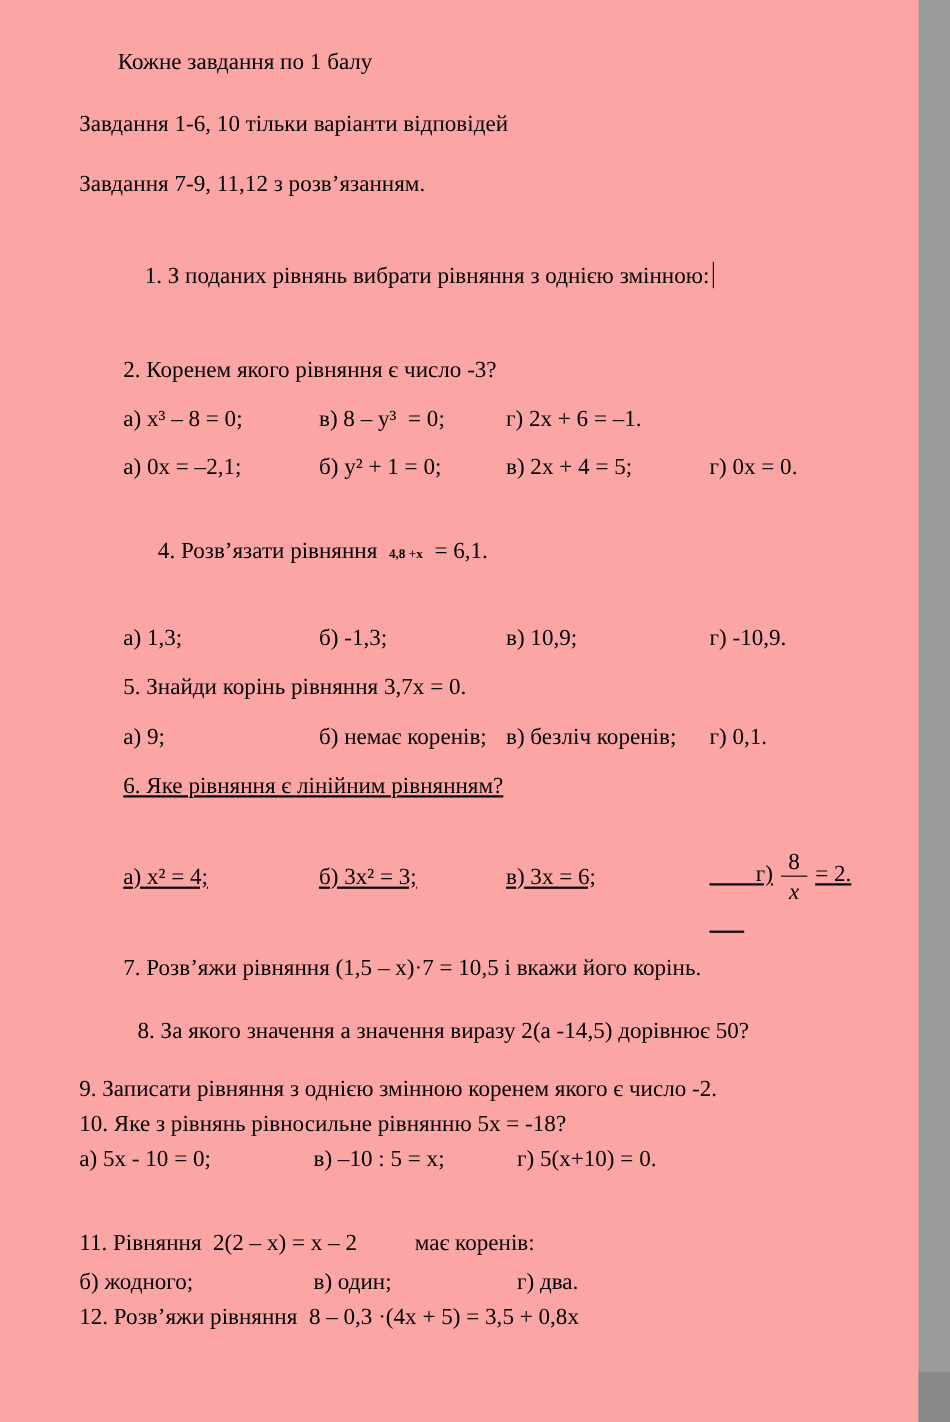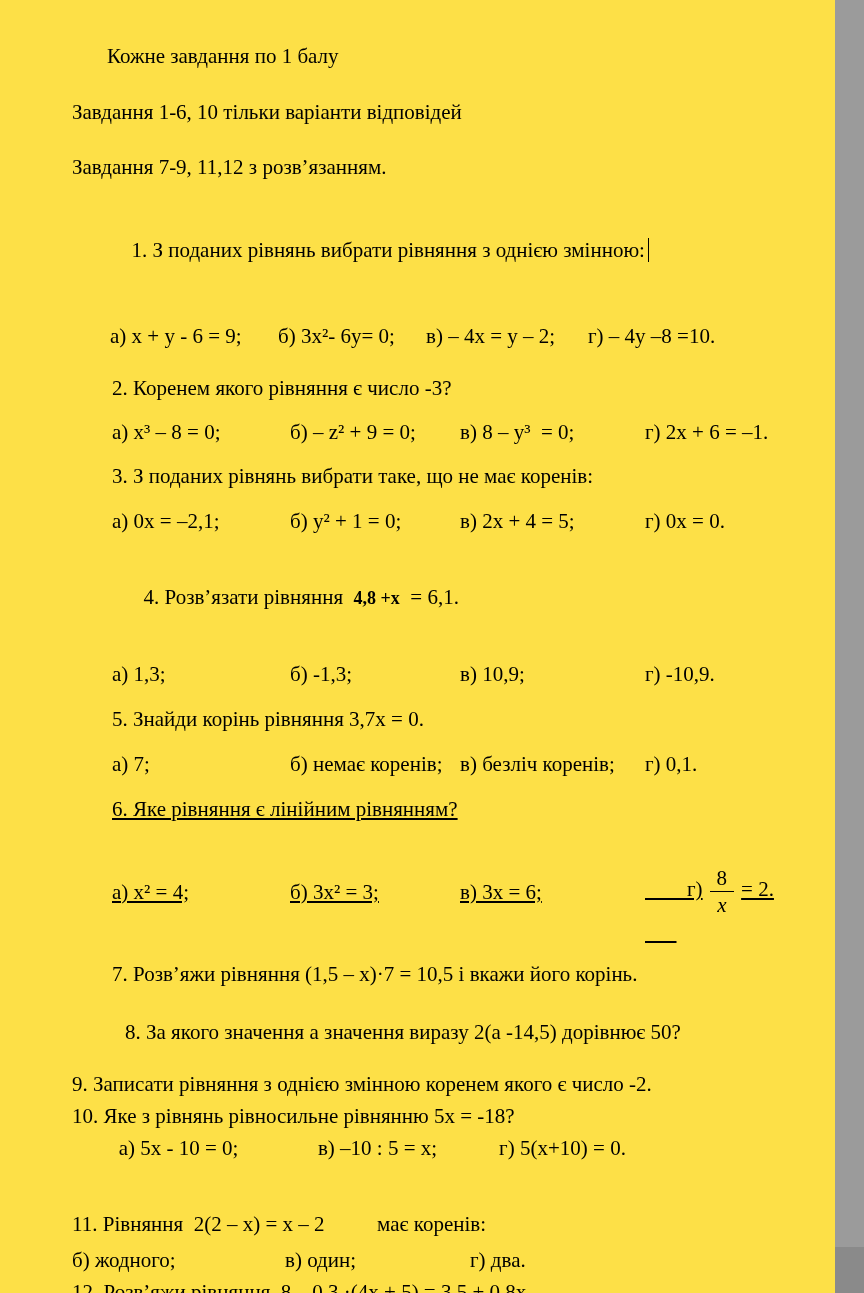--- a/index.html
+++ b/index.html
@@ -4,21 +4,21 @@
 <style>
   html, body { margin: 0; padding: 0; }
   body {
     width: 864px; height: 1293px;
     background: #ffffff;
     font-family: "Liberation Serif", "DejaVu Serif", serif;
     color: #000;
     position: relative;
     overflow: hidden;
   }
-  .page { position: absolute; inset: 0; background: #fde047; }
+  .page { position: absolute; inset: 0; background: #fca5a5; }
   .edge-strip {
     position: absolute; top: 0; right: 0;
     width: 29px; height: 1293px;
     background: #9b9b9b;
   }
   .edge-strip-dark {
     position: absolute; right: 0; top: 1247px;
     width: 29px; height: 46px;
     background: #8a8a8a;
   }
@@ -34,35 +34,35 @@
   .mb4  { margin-bottom: 4px; }
   .mb8  { margin-bottom: 8px; }
   .mb14 { margin-bottom: 14px; text-decoration: underline; }
   .mb16 { margin-bottom: 16px; }
   .mb17 { margin-bottom: 17px; }
   .mb20 { margin-bottom: 20px; }
   .mb24 { margin-bottom: 24px; }
   .mb27 { margin-bottom: 27px; }
   .mb28 { margin-bottom: 28px; }
   .mb30 { margin-bottom: 30px; }
-  .mb48 { margin-bottom: 48px; text-align: center; }
+  .mb48 { margin-bottom: 48px; }
   .opts { display: grid; }
   .opts .opt { white-space: pre-wrap; }
   .opts-q1 { grid-template-columns: 168px 148px 162px 1fr; margin-left: 38px; }
   .opts-indent { grid-template-columns: 178px 170px 185px 1fr; margin-left: 40px; }
   .opts-left { grid-template-columns: 213px 185px 185px 1fr; }
   .q6row { align-items: center; min-height: 66px; }
   .cursor {
     display: inline-block;
     width: 1.5px; height: 24px;
     background: #000;
     vertical-align: text-bottom;
     margin-left: 3px;
   }
-  .bold-eq { font-weight: 700; font-size: 18px; }
+  .bold-eq { font-weight: 700; font-size: 12px; }
   .frac {
     display: inline-flex;
     flex-direction: column;
     align-items: center;
     vertical-align: middle;
     margin: 0 7px;
     line-height: 26px;
   }
   .frac .num { border-bottom: 1.6px solid #000; padding: 0 7px; }
   .frac .den { font-style: italic; padding: 0 7px; }
@@ -73,56 +73,48 @@
 <div class="page">
   <div class="content">
 
     <div class="line ml35 mb28">Кожне завдання по 1 балу</div>
     <div class="line mb27">Завдання 1-6, 10 тільки варіанти відповідей</div>
     <div class="line mb27">Завдання 7-9, 11,12 з розв’язанням.</div>
 
     <div class="line ml28 mb30">
       <span>1. З поданих рівнянь вибрати рівняння з однією змінною:</span><span class="cursor"></span>
     </div>
-    <div class="opts opts-q1 mb24">
-      <span class="opt">а) x + y - 6 = 9;</span>
-      <span class="opt">б) 3x²- 6y= 0;</span>
-      <span class="opt">в) – 4x = y – 2;</span>
-      <span class="opt">г) – 4y –8 =10.</span>
-    </div>
 
     <div class="line ml40 mb16">2. Коренем якого рівняння є число -3?</div>
     <div class="opts opts-indent mb16">
       <span class="opt">а) x³ – 8 = 0;</span>
-      <span class="opt">б) – z² + 9 = 0;</span>
       <span class="opt">в) 8 – y³  = 0;</span>
       <span class="opt">г) 2x + 6 = –1.</span>
     </div>
 
-    <div class="line ml40 mb17">3. З поданих рівнянь вибрати таке, що не має коренів:</div>
     <div class="opts opts-indent mb20">
       <span class="opt">а) 0x = –2,1;</span>
       <span class="opt">б) y² + 1 = 0;</span>
       <span class="opt">в) 2x + 4 = 5;</span>
       <span class="opt">г) 0x = 0.</span>
     </div>
 
     <div class="line ml40 mb20">
       <span>4. Розв’язати рівняння  </span><span class="bold-eq">4,8 +x</span><span>  = 6,1.</span>
     </div>
     <div class="opts opts-indent mb17">
       <span class="opt">а) 1,3;</span>
       <span class="opt">б) -1,3;</span>
       <span class="opt">в) 10,9;</span>
       <span class="opt">г) -10,9.</span>
     </div>
 
     <div class="line ml40 mb17">5. Знайди корінь рівняння 3,7х = 0.</div>
     <div class="opts opts-indent mb17">
-      <span class="opt">а) 7;</span>
+      <span class="opt">а) 9;</span>
       <span class="opt">б) немає коренів;</span>
       <span class="opt">в) безліч коренів;</span>
       <span class="opt">г) 0,1.</span>
     </div>
 
     <div class="line ml40 mb14">6. Яке рівняння є лінійним рівнянням?</div>
     <div class="opts opts-indent q6row mb14">
       <span class="opt">а) x² = 4;</span>
       <span class="opt">б) 3x² = 3;</span>
       <span class="opt">в) 3x = 6;</span>

